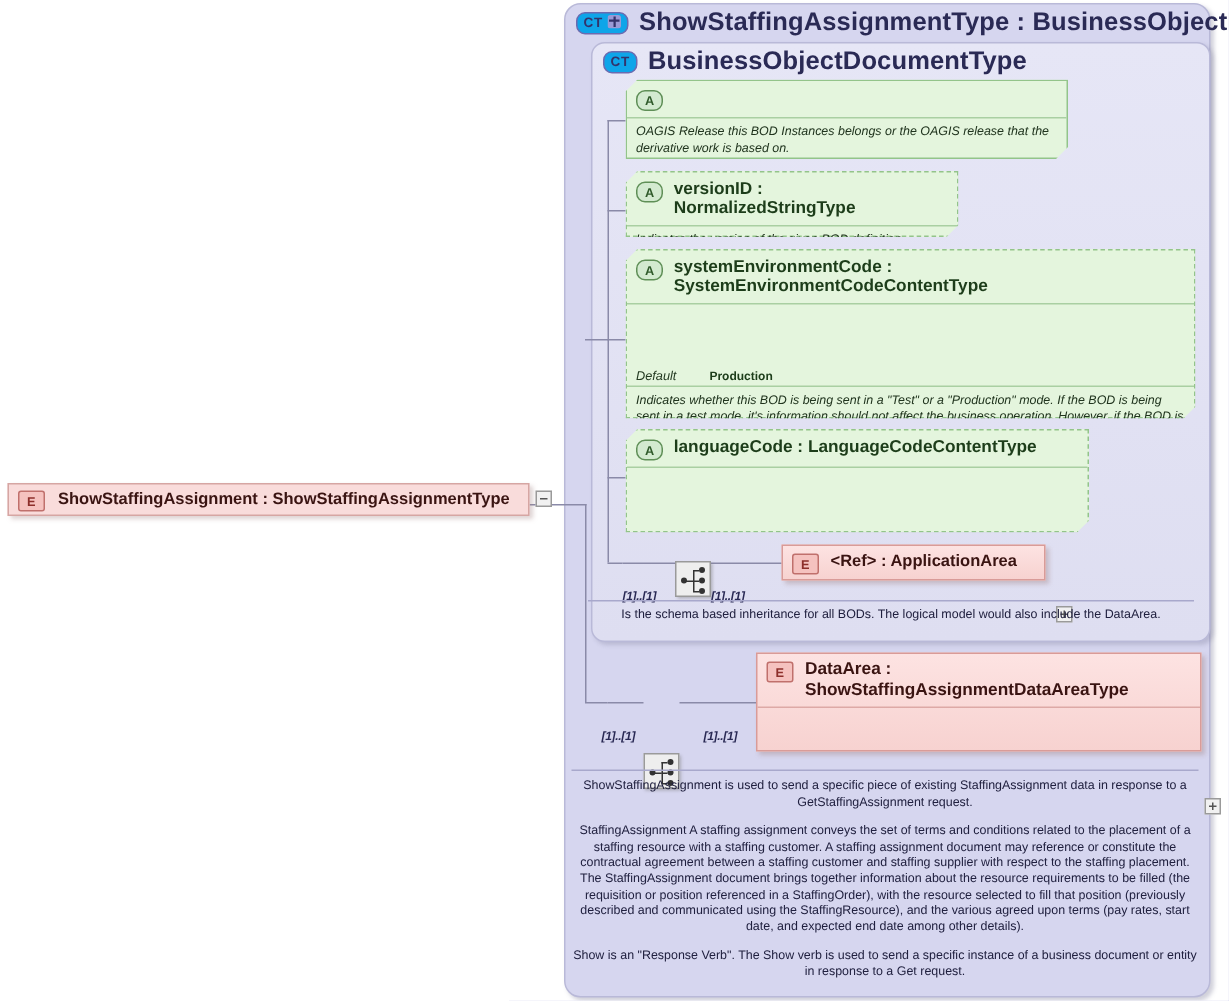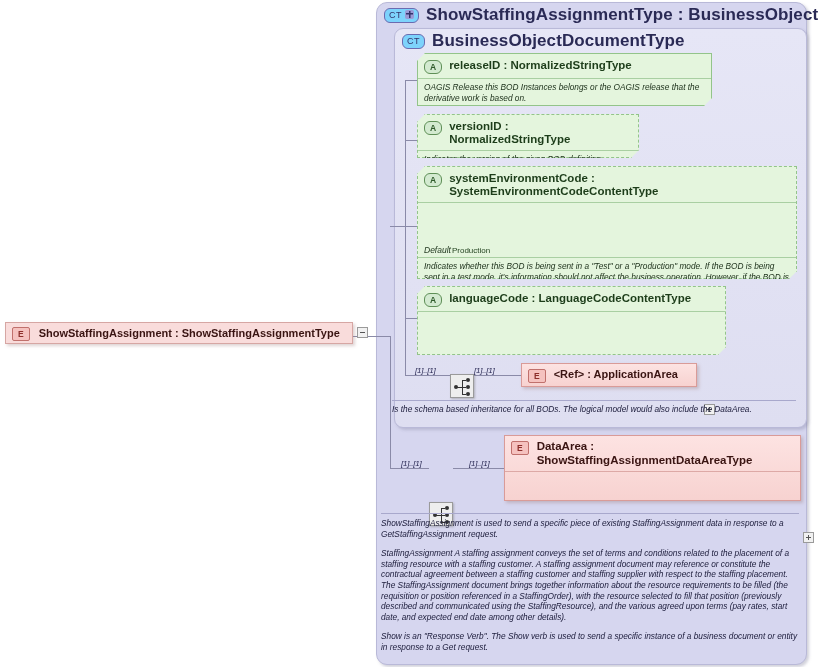--- a/index.html
+++ b/index.html
@@ -27,23 +27,23 @@
     box-shadow:2px 2px 3px rgba(120,120,150,.30);
     box-sizing:border-box;
     background-image:linear-gradient(180deg,#e6e6f6 0%,#dedef1 100%);
   }
 
   
   .ct-badge{
     display:inline-block;
     border:1px solid #6b6bb0;
     border-radius:6px;
-    background:#7dd3fc;
+    background:#0ea5e9;
     color:#33336b;
-    font-size:9px;font-weight:normal;
+    font-size:9px;font-weight:bold;
     line-height:11px;
     padding:1px 4px;
     letter-spacing:.5px;
     vertical-align:middle;
   }
   .ct-badge.plus:after{
     content:"";display:inline-block;width:9px;height:9px;margin-left:3px;
     vertical-align:-1px;
     background:
       linear-gradient(#33336b,#33336b) center/7px 1.5px no-repeat,
@@ -91,21 +91,21 @@
     font-size:11.5px;font-weight:bold;color:#1d3d1a;
     line-height:13px;
   }
   .attr-default{
     display:flex;align-items:baseline;
     padding:2px 6px 2px 6px;
     border-bottom:1px solid #a9cfa2;
     font-size:8.5px;
   }
   .attr-default .lbl{font-style:italic;color:#243a22;margin-top:40px;}
-  .attr-default .val{margin-left:1px;font-weight:normal;color:#1d3d1a;font-size:8px;}
+  .attr-default .val{margin-left:22px;font-weight:bold;color:#1d3d1a;font-size:8px;}
   .attr-doc{
     padding:3px 6px 4px 6px;
     font-size:8.3px;font-style:italic;color:#20341e;
     line-height:10.5px;
   }
 
   
   .elem-box{
     background:#fadbda;
     border:1px solid #d99b98;
@@ -152,22 +152,22 @@
     box-sizing:border-box;
     position:relative;
   }
   .seq-icon i{position:absolute;background:#333;}
   .sd{width:4px;height:4px;border-radius:50%;}
   .sl{height:1px;}
   .sv{width:1px;}
 
   
   .occ{
-    font-size:8px;font-style:italic;font-weight:normal;color:#2a2a55;
-    white-space:nowrap;letter-spacing:-.2px;
+    font-size:8px;font-style:italic;font-weight:bold;color:#2a2a55;
+    white-space:nowrap;letter-spacing:-.2px;margin-top:27px;
   }
 
   
   .plus-btn{
     width:11px;height:11px;
     border:1px solid #9a9a9a;background:#f1f1f1;
     box-sizing:border-box;position:relative;
   }
   .plus-btn:before,.plus-btn:after{
     content:"";position:absolute;background:#555;
@@ -181,21 +181,21 @@
   }
   .minus-btn:before{content:"";position:absolute;left:2px;right:2px;top:4px;height:1px;background:#555;}
 
   
   .ln{background:#8a8aa8;}
   .lnh{height:1px;}
   .lnv{width:1px;}
 
   
   .doc-panel{
-    font-size:8.3px;font-style:italic;color:#20203f;line-height:10.6px;
+    font-size:8.3px;color:#20203f;line-height:10.6px;text-align:center;
   }
   #inherit-doc{
     left:392px;top:400px;width:404px;
     border-top:1px solid #a8a8cc;
     padding-top:3px;
   }
   #bottom-doc{
     left:381px;top:513px;width:418px;
     border-top:1px solid #a8a8cc;
     padding-top:4px;
@@ -239,21 +239,20 @@
 
 <div class="abs" id="root-elem">
   <span class="e-badge">E</span>
   <span class="e-name">ShowStaffingAssignment  :  ShowStaffingAssignmentType</span>
 </div>
 <div class="abs minus-btn" style="left:357px;top:327px;"></div>
 
 <div class="abs attr-box" style="left:417px;top:53px;width:295px;height:53px;">
   <div class="attr-head">
     <span class="a-badge">A</span>
-    <span class="a-name">releaseID : NormalizedStringType</span>
   </div>
   <div class="attr-doc">OAGIS Release this BOD Instances belongs or the OAGIS release that the derivative work is based on.</div>
 </div>
 
 <div class="abs attr-box optional" style="left:417px;top:114px;width:222px;height:44px;">
   <div class="attr-head">
     <span class="a-badge">A</span>
     <span class="a-name">versionID : NormalizedStringType</span>
   </div>
   <div class="attr-doc">Indicates the version of the given BOD definition.</div>

